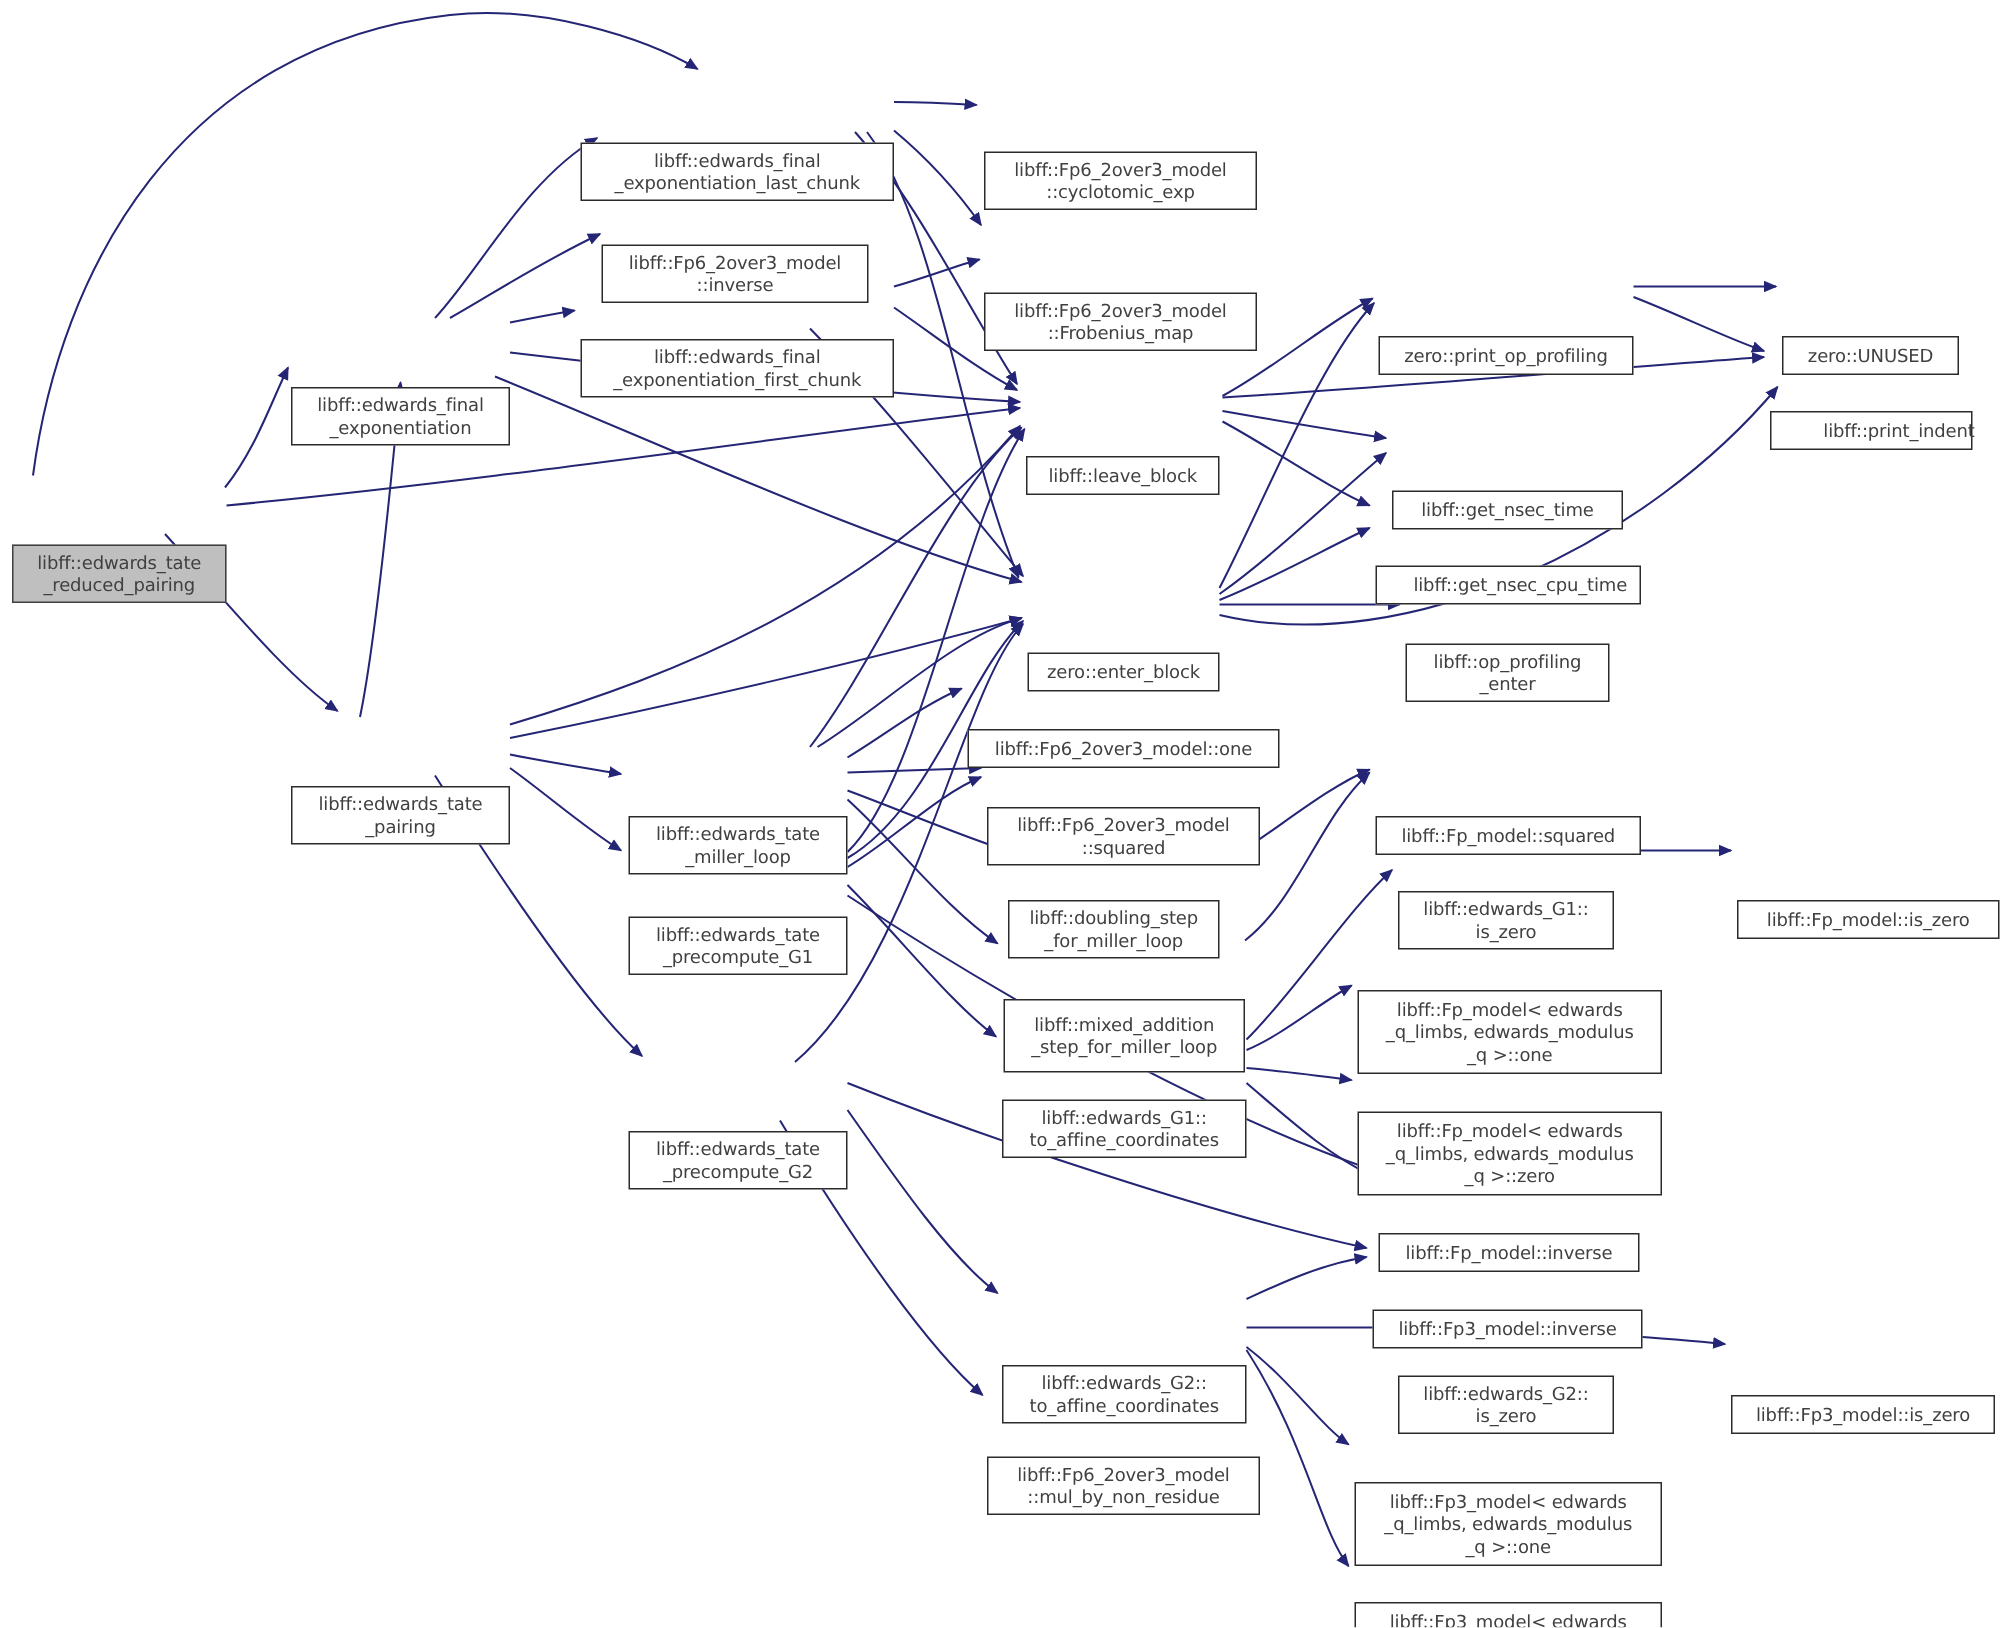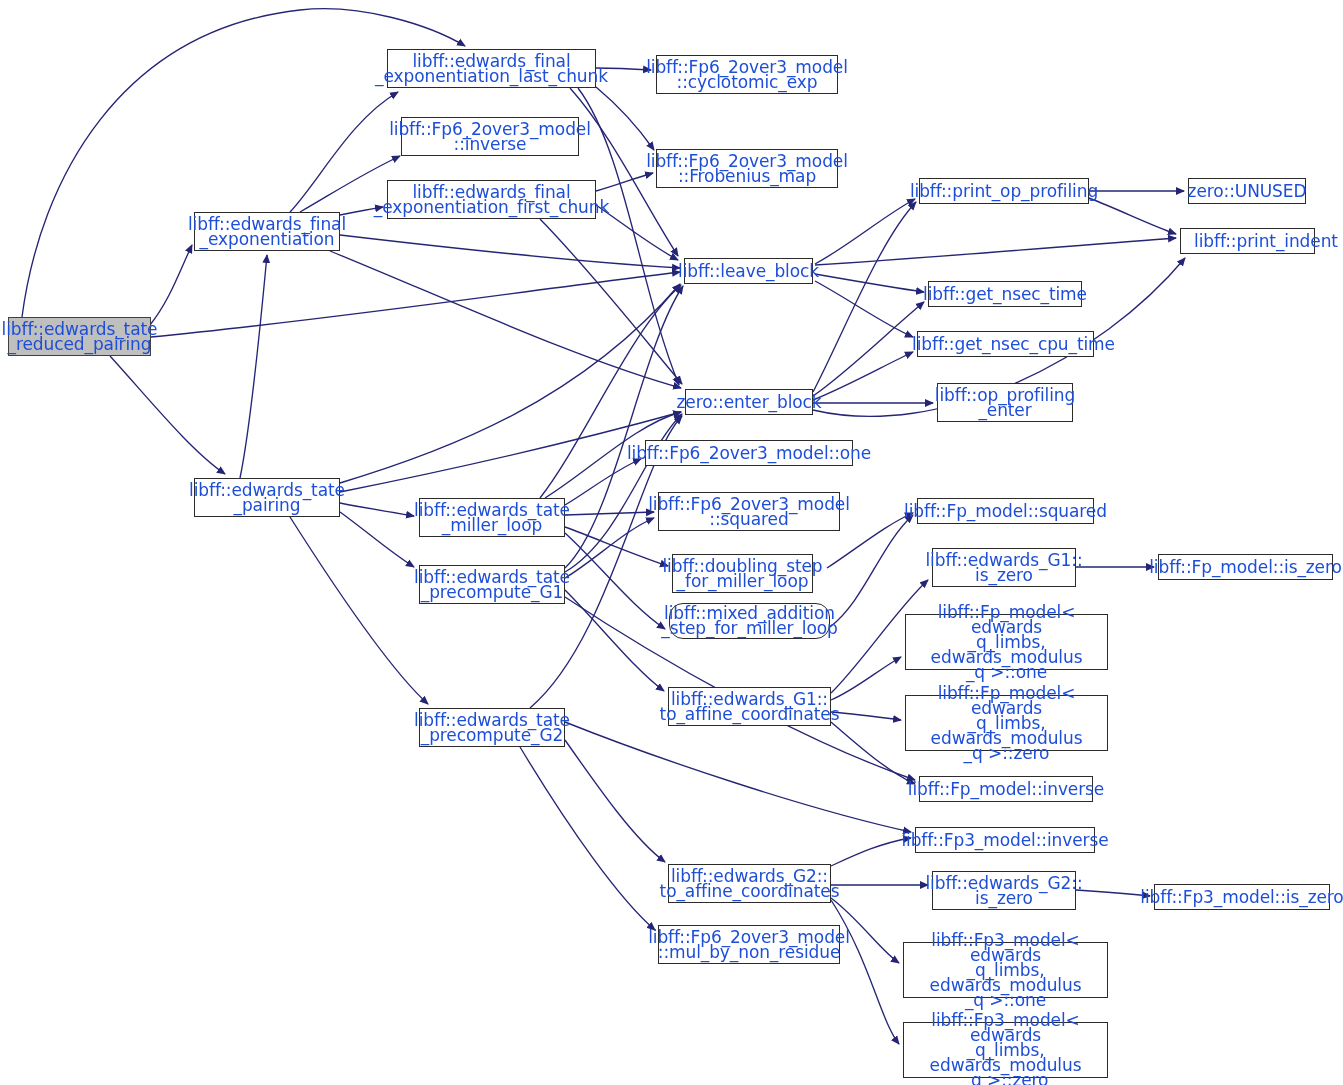--- a/index.html
+++ b/index.html
@@ -23,31 +23,32 @@
     top: 0;
     width: 1343px;
     height: 1085px;
     pointer-events: none;
   }
   .node {
     position: absolute;
     box-sizing: border-box;
     border: 1px solid #2b2b2b;
     background: #ffffff;
-    color: #1d4ed8;
+    color: #404040;
     display: flex;
     align-items: center;
     justify-content: center;
     text-align: center;
-    font-size: 17px;
+    font-size: 12px;
     line-height: 15px;
     letter-spacing: -0.1px;
     white-space: pre-line;
     padding: 0 3px;
     z-index: 5;
+    margin-top: 46px;
   }
   .node.highlight {
     background: #bfbfbf;
     border-color: #404040;
   }
 </style>
 </head>
 <body>
 
 <div id="canvas">
@@ -127,21 +128,21 @@
     <div class="node" style="left: 656px; top: 55px; width: 182px; height: 39px;">libff::Fp6_2over3_model
 ::cyclotomic_exp</div>
     <div class="node" style="left: 401px; top: 117px; width: 178px; height: 39px;">libff::Fp6_2over3_model
 ::inverse</div>
     <div class="node" style="left: 656px; top: 149px; width: 182px; height: 39px;">libff::Fp6_2over3_model
 ::Frobenius_map</div>
     <div class="node" style="left: 387px; top: 180px; width: 209px; height: 39px;">libff::edwards_final
 _exponentiation_first_chunk</div>
     <div class="node" style="left: 194px; top: 212px; width: 146px; height: 39px;">libff::edwards_final
 _exponentiation</div>
-    <div class="node" style="left: 919px; top: 178px; width: 170px; height: 26px;">libff::print_op_profiling</div>
+    <div class="node" style="left: 919px; top: 178px; width: 170px; height: 26px;">zero::print_op_profiling</div>
     <div class="node" style="left: 1188px; top: 178px; width: 118px; height: 26px;">zero::UNUSED</div>
     <div class="node" style="left: 1180px; top: 228px; width: 135px; height: 26px; padding-left: 40px;">libff::print_indent</div>
     <div class="node" style="left: 684px; top: 258px; width: 129px; height: 26px;">libff::leave_block</div>
     <div class="node" style="left: 928px; top: 281px; width: 154px; height: 26px;">libff::get_nsec_time</div>
     <div class="node" style="left: 917px; top: 331px; width: 177px; height: 26px; padding-left: 19px;">libff::get_nsec_cpu_time</div>
     <div class="node" style="left: 937px; top: 383px; width: 136px; height: 39px;">libff::op_profiling
 _enter</div>
     <div class="node" style="left: 685px; top: 389px; width: 128px; height: 26px;">zero::enter_block</div>
     <div class="node" style="left: 645px; top: 440px; width: 208px; height: 26px;">libff::Fp6_2over3_model::one</div>
     <div class="node" style="left: 194px; top: 478px; width: 146px; height: 39px;">libff::edwards_tate
@@ -154,21 +155,21 @@
     <div class="node" style="left: 932px; top: 548px; width: 144px; height: 39px;">libff::edwards_G1::
 is_zero</div>
     <div class="node" style="left: 1158px; top: 554px; width: 175px; height: 26px;">libff::Fp_model::is_zero</div>
     <div class="node" style="left: 419px; top: 565px; width: 146px; height: 39px;">libff::edwards_tate
 _precompute_G1</div>
     <div class="node" style="left: 672px; top: 554px; width: 141px; height: 39px;">libff::doubling_step
 _for_miller_loop</div>
     <div class="node" style="left: 905px; top: 614px; width: 203px; height: 56px;">libff::Fp_model&lt; edwards
 _q_limbs, edwards_modulus
 _q &gt;::one</div>
-    <div class="node" style="left: 669px; top: 603px; width: 161px; height: 36px; border-radius: 14px;">libff::mixed_addition
+    <div class="node" style="left: 669px; top: 620px; width: 161px; height: 49px;">libff::mixed_addition
 _step_for_miller_loop</div>
     <div class="node" style="left: 905px; top: 695px; width: 203px; height: 56px;">libff::Fp_model&lt; edwards
 _q_limbs, edwards_modulus
 _q &gt;::zero</div>
     <div class="node" style="left: 668px; top: 687px; width: 163px; height: 39px;">libff::edwards_G1::
 to_affine_coordinates</div>
     <div class="node" style="left: 419px; top: 708px; width: 146px; height: 39px;">libff::edwards_tate
 _precompute_G2</div>
     <div class="node" style="left: 919px; top: 776px; width: 174px; height: 26px;">libff::Fp_model::inverse</div>
     <div class="node" style="left: 915px; top: 827px; width: 180px; height: 26px;">libff::Fp3_model::inverse</div>

